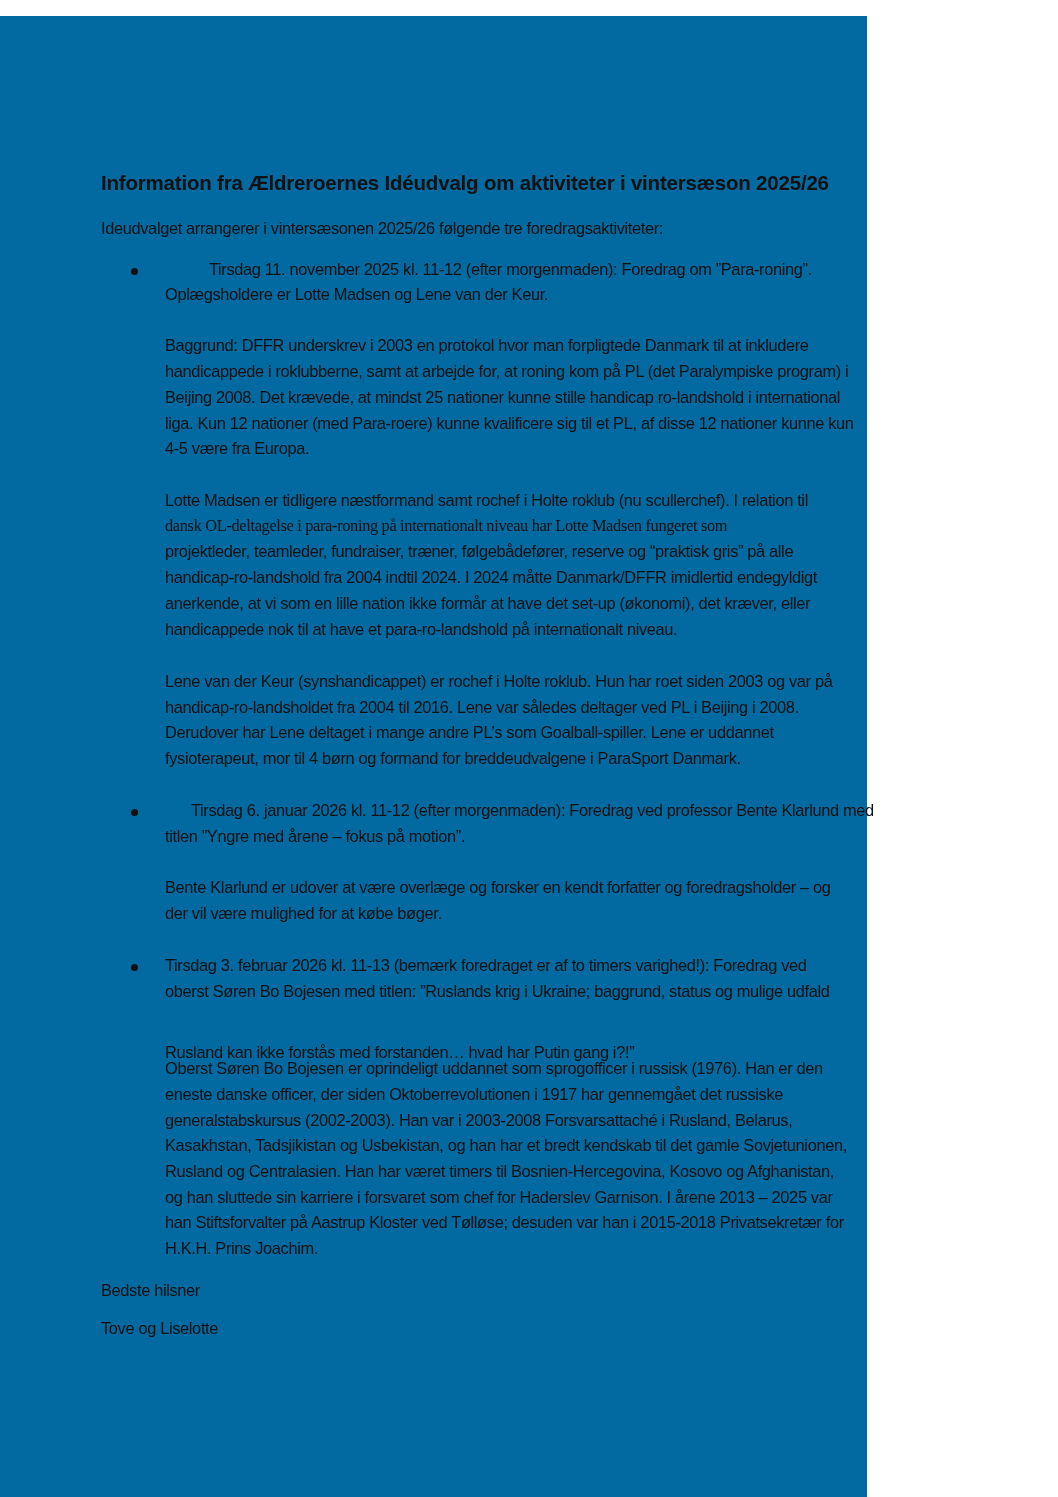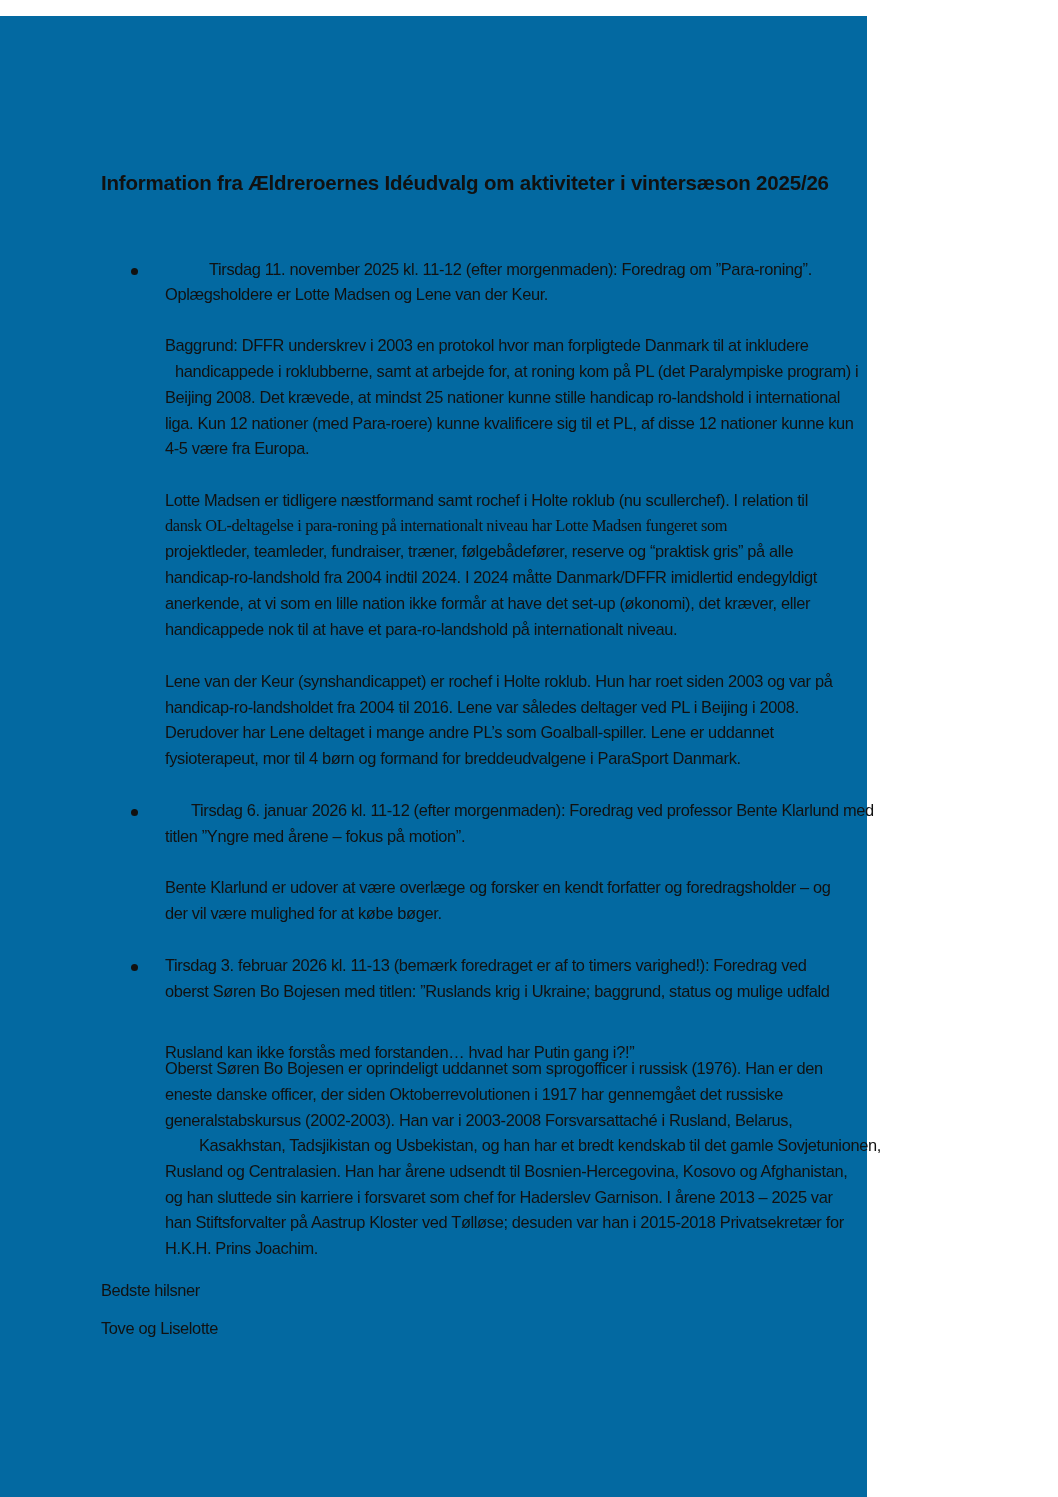--- a/index.html
+++ b/index.html
@@ -18,29 +18,30 @@
   }
   .bullet {
     position: absolute; width: 7px; height: 7px; border-radius: 50%; background: #111;
   }
 </style>
 </head>
 <body>
 
 <div class="page">
   <div class="title">Information fra Ældreroernes Idéudvalg om aktiviteter i vintersæson 2025/26</div>
+  <div class="line" style="left:101px;top:202px;">Ideudvalget arrangerer i vintersæsonen 2025/26 følgende tre foredragsaktiviteter:</div>
 
   <div>
     <span class="bullet" style="left:131px;top:252px;"></span>
     <div class="line" style="left:165px;top:243px;margin-left:44px;">Tirsdag 11. november 2025 kl. 11-12 (efter morgenmaden): Foredrag om ”Para-roning”.</div>
     <div class="line" style="left:165px;top:268px;">Oplægsholdere er Lotte Madsen og Lene van der Keur.</div>
 
     <div>
       <div class="line" style="left:165px;top:319px;">Baggrund: DFFR underskrev i 2003 en protokol hvor man forpligtede Danmark til at inkludere</div>
-      <div class="line" style="left:165px;top:345px;margin-left:10px;">handicappede i roklubberne, samt at arbejde for, at roning kom på PL (det Paralympiske program) i</div>
+      <div class="line" style="left:165px;top:345px;">handicappede i roklubberne, samt at arbejde for, at roning kom på PL (det Paralympiske program) i</div>
       <div class="line" style="left:165px;top:371px;">Beijing 2008. Det krævede, at mindst 25 nationer kunne stille handicap ro-landshold i international</div>
       <div class="line" style="left:165px;top:397px;">liga. Kun 12 nationer (med Para-roere) kunne kvalificere sig til et PL, af disse 12 nationer kunne kun</div>
       <div class="line" style="left:165px;top:422px;">4-5 være fra Europa.</div>
     </div>
 
     <div>
       <div class="line" style="left:165px;top:474px;">Lotte Madsen er tidligere næstformand samt rochef i Holte roklub (nu scullerchef). I relation til</div>
       <div class="line" style="left:165px;top:500px;font-family:Liberation Serif, serif;">dansk OL-deltagelse i para-roning på internationalt niveau har Lotte Madsen fungeret som</div>
       <div class="line" style="left:165px;top:525px;text-align:center;">projektleder, teamleder, fundraiser, træner, følgebådefører, reserve og “praktisk gris” på alle</div>
       <div class="line" style="left:165px;top:551px;">handicap-ro-landshold fra 2004 indtil 2024. I 2024 måtte Danmark/DFFR imidlertid endegyldigt</div>
@@ -70,22 +71,22 @@
   <div>
     <span class="bullet" style="left:131px;top:948px;"></span>
     <div class="line" style="left:165px;top:939px;">Tirsdag 3. februar 2026 kl. 11-13 (bemærk foredraget er af to timers varighed!): Foredrag ved</div>
     <div class="line" style="left:165px;top:965px;">oberst Søren Bo Bojesen med titlen: ”Ruslands krig i Ukraine; baggrund, status og mulige udfald</div>
     <div class="line" style="left:165px;top:990px;margin-top:36px;">Rusland kan ikke forstås med forstanden… hvad har Putin gang i?!”</div>
 
     <div>
       <div class="line" style="left:165px;top:1042px;">Oberst Søren Bo Bojesen er oprindeligt uddannet som sprogofficer i russisk (1976). Han er den</div>
       <div class="line" style="left:165px;top:1068px;">eneste danske officer, der siden Oktoberrevolutionen i 1917 har gennemgået det russiske</div>
       <div class="line" style="left:165px;top:1094px;">generalstabskursus (2002-2003). Han var i 2003-2008 Forsvarsattaché i Rusland, Belarus,</div>
-      <div class="line" style="left:165px;top:1119px;margin-left:34px;">Kasakhstan, Tadsjikistan og Usbekistan, og han har et bredt kendskab til det gamle Sovjetunionen,</div>
-      <div class="line" style="left:165px;top:1145px;">Rusland og Centralasien. Han har årene udsendt til Bosnien-Hercegovina, Kosovo og Afghanistan,</div>
+      <div class="line" style="left:165px;top:1119px;">Kasakhstan, Tadsjikistan og Usbekistan, og han har et bredt kendskab til det gamle Sovjetunionen,</div>
+      <div class="line" style="left:165px;top:1145px;">Rusland og Centralasien. Han har været timers til Bosnien-Hercegovina, Kosovo og Afghanistan,</div>
       <div class="line" style="left:165px;top:1171px;">og han sluttede sin karriere i forsvaret som chef for Haderslev Garnison. I årene 2013 – 2025 var</div>
       <div class="line" style="left:165px;top:1196px;">han Stiftsforvalter på Aastrup Kloster ved Tølløse; desuden var han i 2015-2018 Privatsekretær for</div>
       <div class="line" style="left:165px;top:1222px;">H.K.H. Prins Joachim.</div>
     </div>
   </div>
 
   <div class="line" style="left:101px;top:1264px;">Bedste hilsner</div>
   <div class="line" style="left:101px;top:1302px;">Tove og Liselotte</div>
 </div>
 

